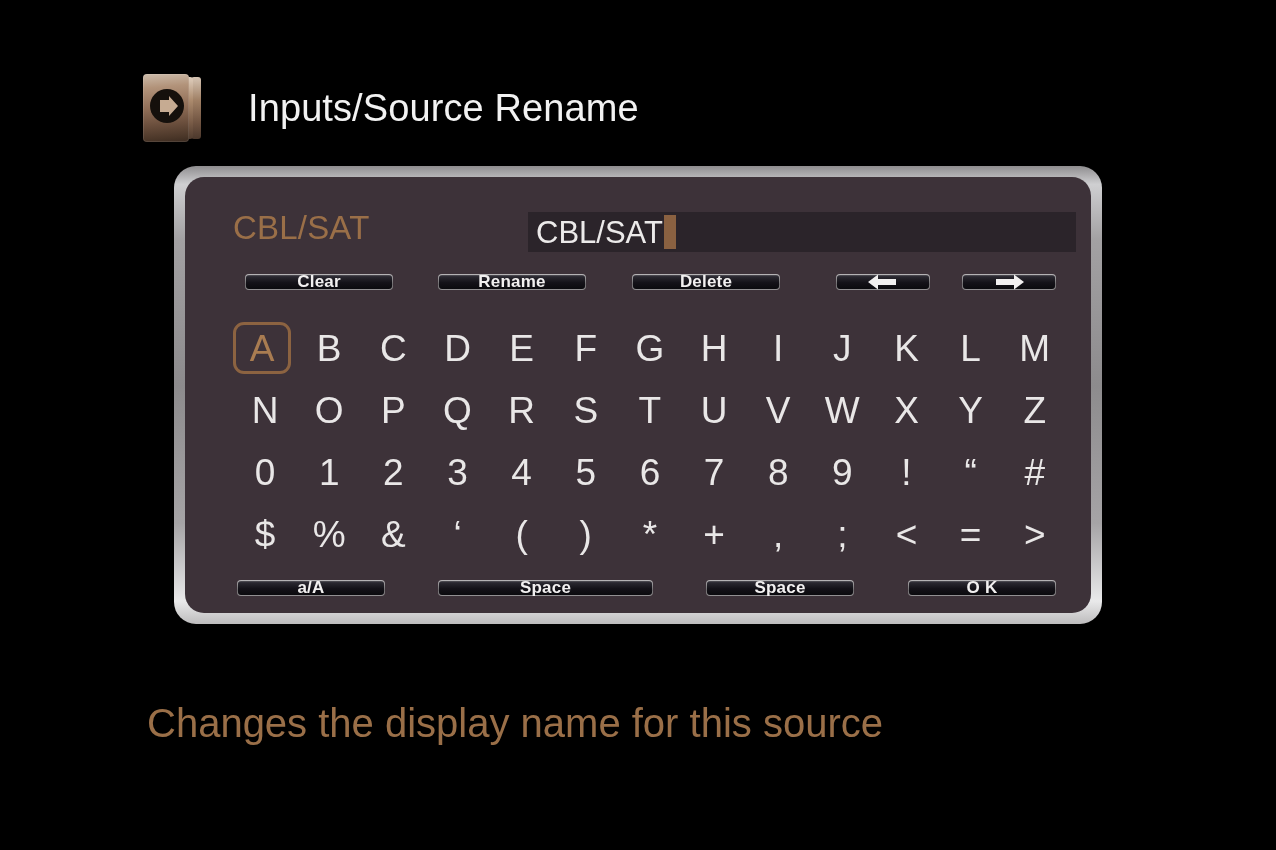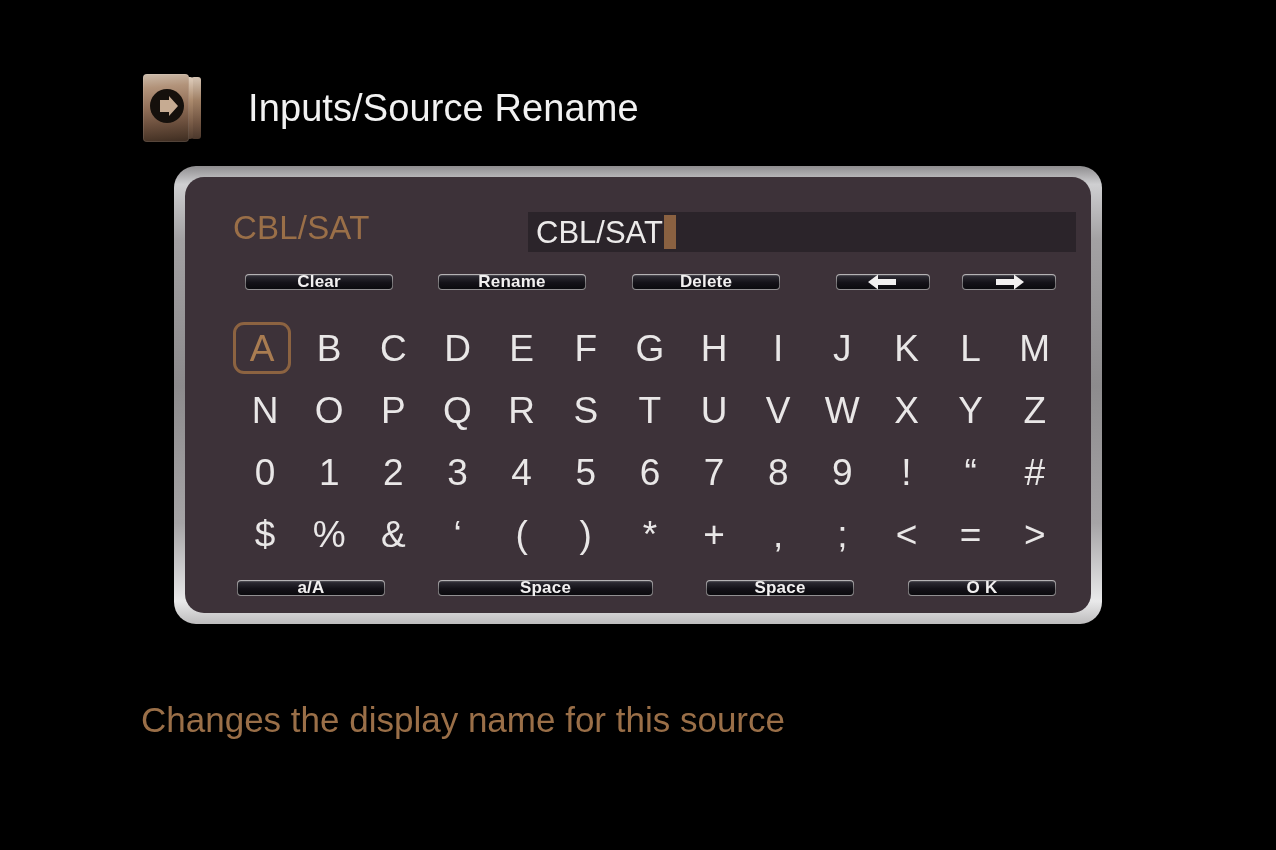--- a/index.html
+++ b/index.html
@@ -208,23 +208,23 @@
   .char-cell.selected {
     border-color: #8c6341;
     color: #a97c51;
     width: 58px;
     margin-right: 6.1538px;
   }
 
   
   #caption {
     position: absolute;
-    left: 141px;
+    left: 147px;
     top: 699px;
-    font-size: 35px;
+    font-size: 40px;
     color: #9a6f48;
     white-space: nowrap;
     line-height: 1.2;
   }
 </style>
 </head>
 <body>
 
 <div id="header">
   <div class="icon-stack">

